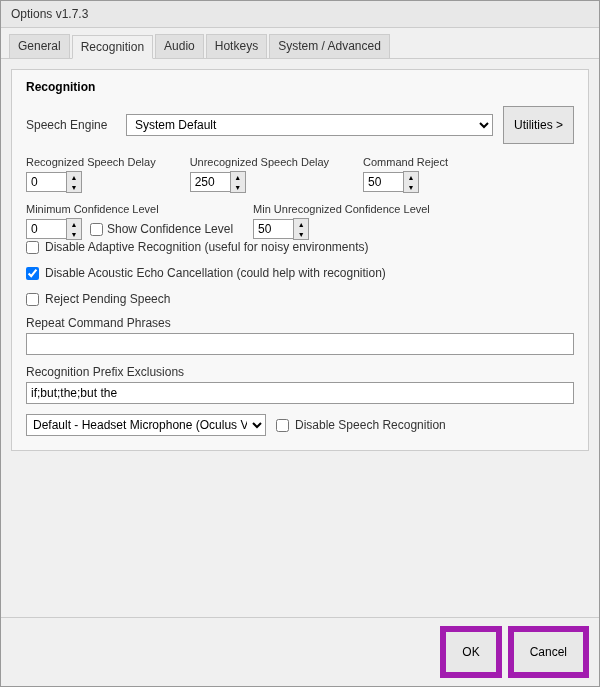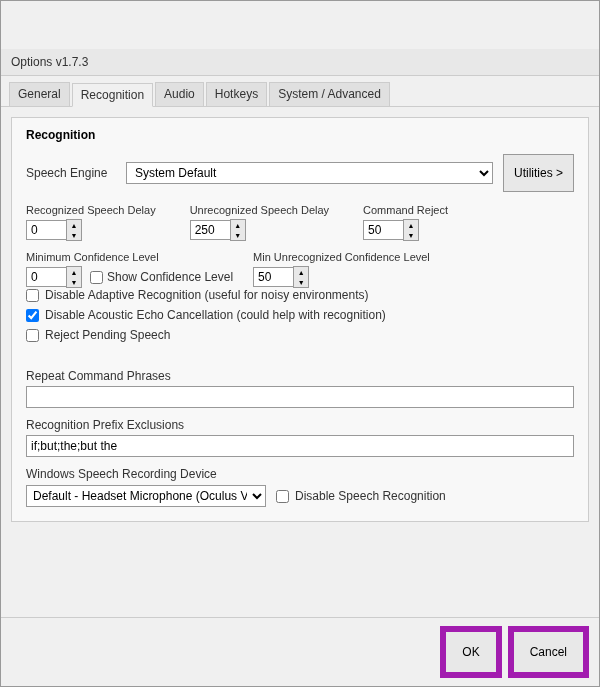--- a/index.html
+++ b/index.html
@@ -18,21 +18,20 @@
       border: 1px solid #999;
       display: flex;
       flex-direction: column;
     }
     .title-bar {
       background: #e8e8e8;
       padding: 6px 10px;
       border-bottom: 1px solid #ccc;
       font-size: 12px;
       color: #333;
-      margin-top: 48px;
     }
     .tabs-bar {
       display: flex;
       padding: 6px 8px 0 8px;
       background: #f0f0f0;
       border-bottom: 1px solid #ccc;
       gap: 2px;
     }
     .tab {
       padding: 4px 8px;
@@ -148,22 +147,22 @@
       gap: 20px;
     }
     .show-confidence-wrap {
       display: flex;
       align-items: center;
       gap: 4px;
     }
     .checkbox-group {
       display: flex;
       flex-direction: column;
-      gap: 6px;
-      margin-bottom: 27px;
+      gap: 12px;
+      margin-bottom: 10px;
     }
     .checkbox-row {
       display: flex;
       align-items: center;
       gap: 6px;
     }
     .checkbox-row input[type="checkbox"] {
       width: 13px;
       height: 13px;
       margin: 0;
@@ -343,21 +342,20 @@
         <div class="text-field-label">Repeat Command Phrases</div>
         <input type="text" class="text-field-input" value="" style="">
       </div>
 
       <div class="text-field-group">
         <div class="text-field-label">Recognition Prefix Exclusions</div>
         <input type="text" class="text-field-input" value="if;but;the;but the" style="">
       </div>
 
       <div class="device-section">
-        <div class="device-label">Windows Speech Recording Device</div>
         <div class="device-row">
           <select class="device-select">
             <option>Default - Headset Microphone (Oculus Virtual Audio De ▾</option>
           </select>
           <div class="disable-speech-wrap">
             <input type="checkbox" style="">
             <span class="checkbox-label">Disable Speech Recognition</span>
           </div>
         </div>
       </div>

